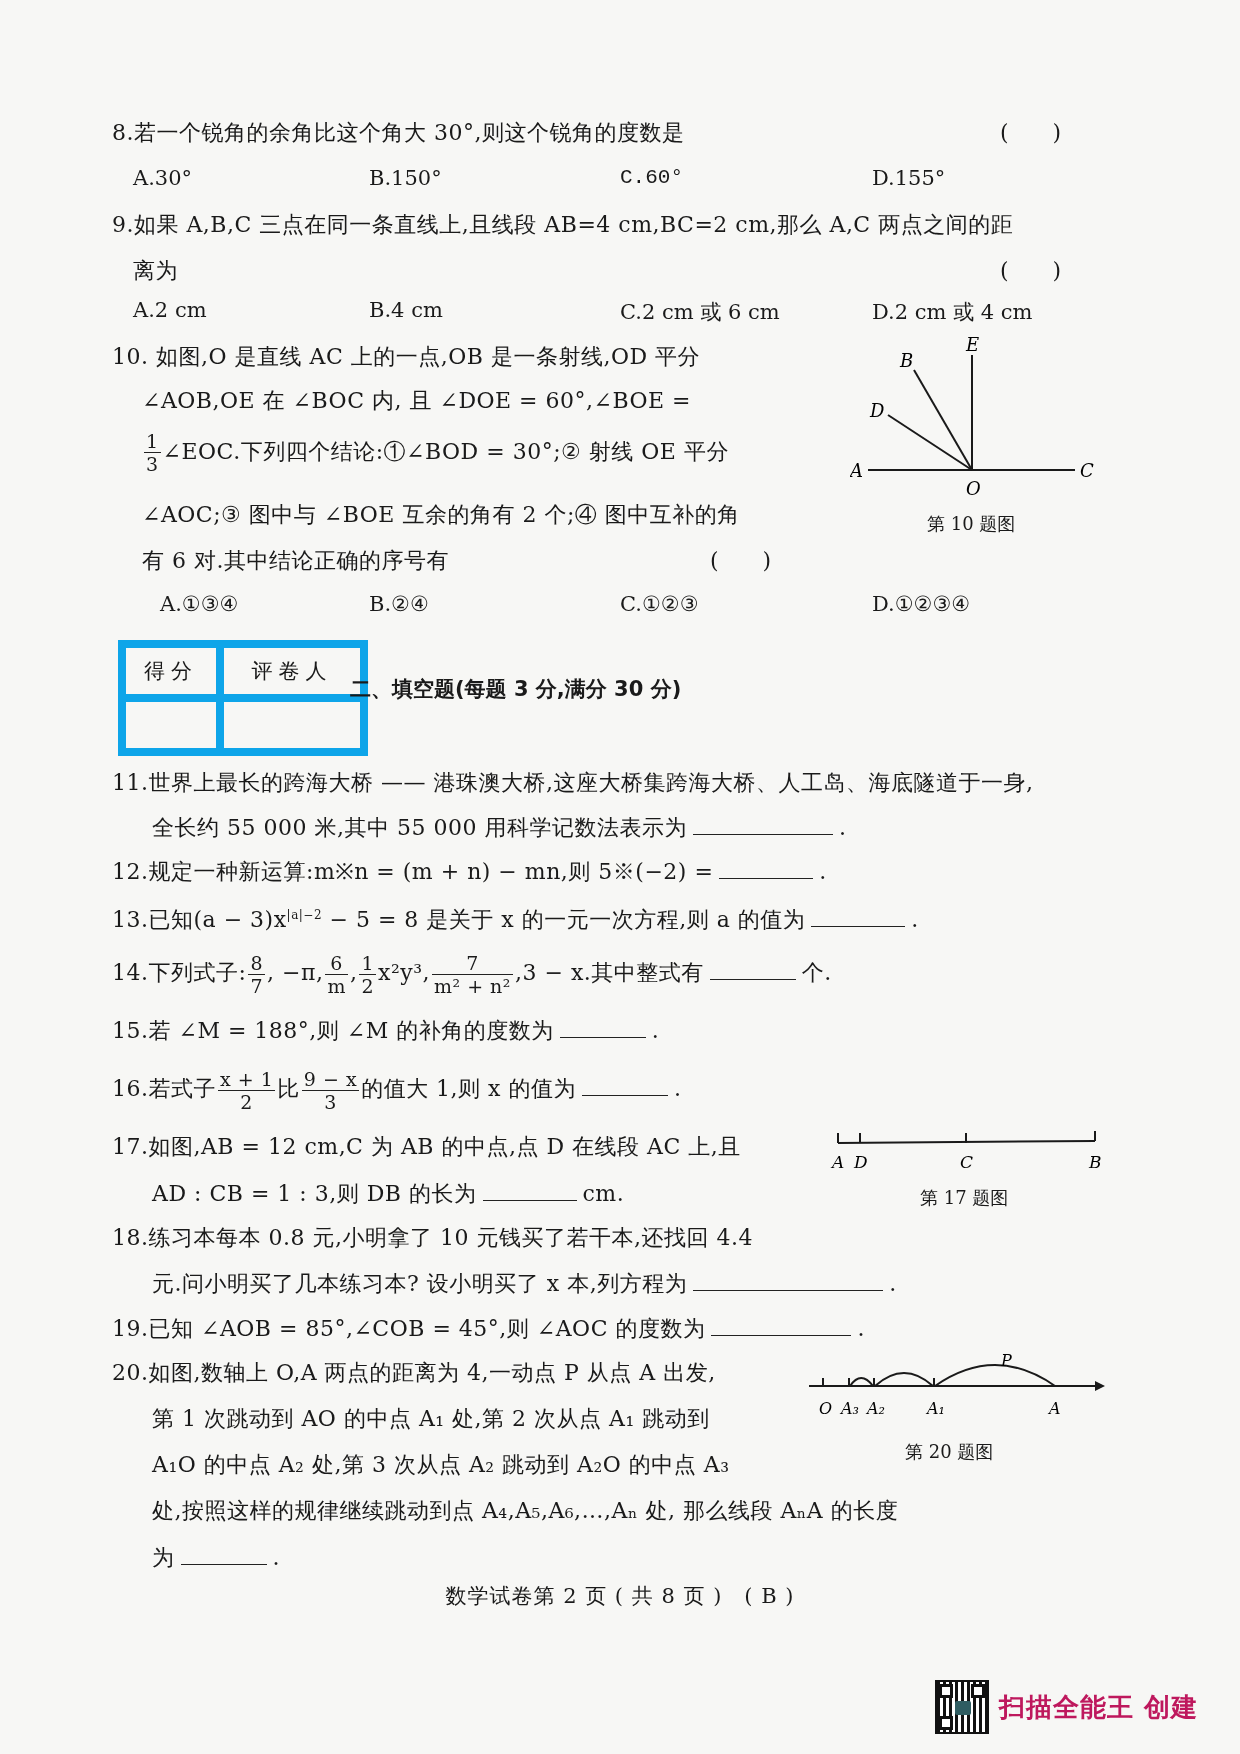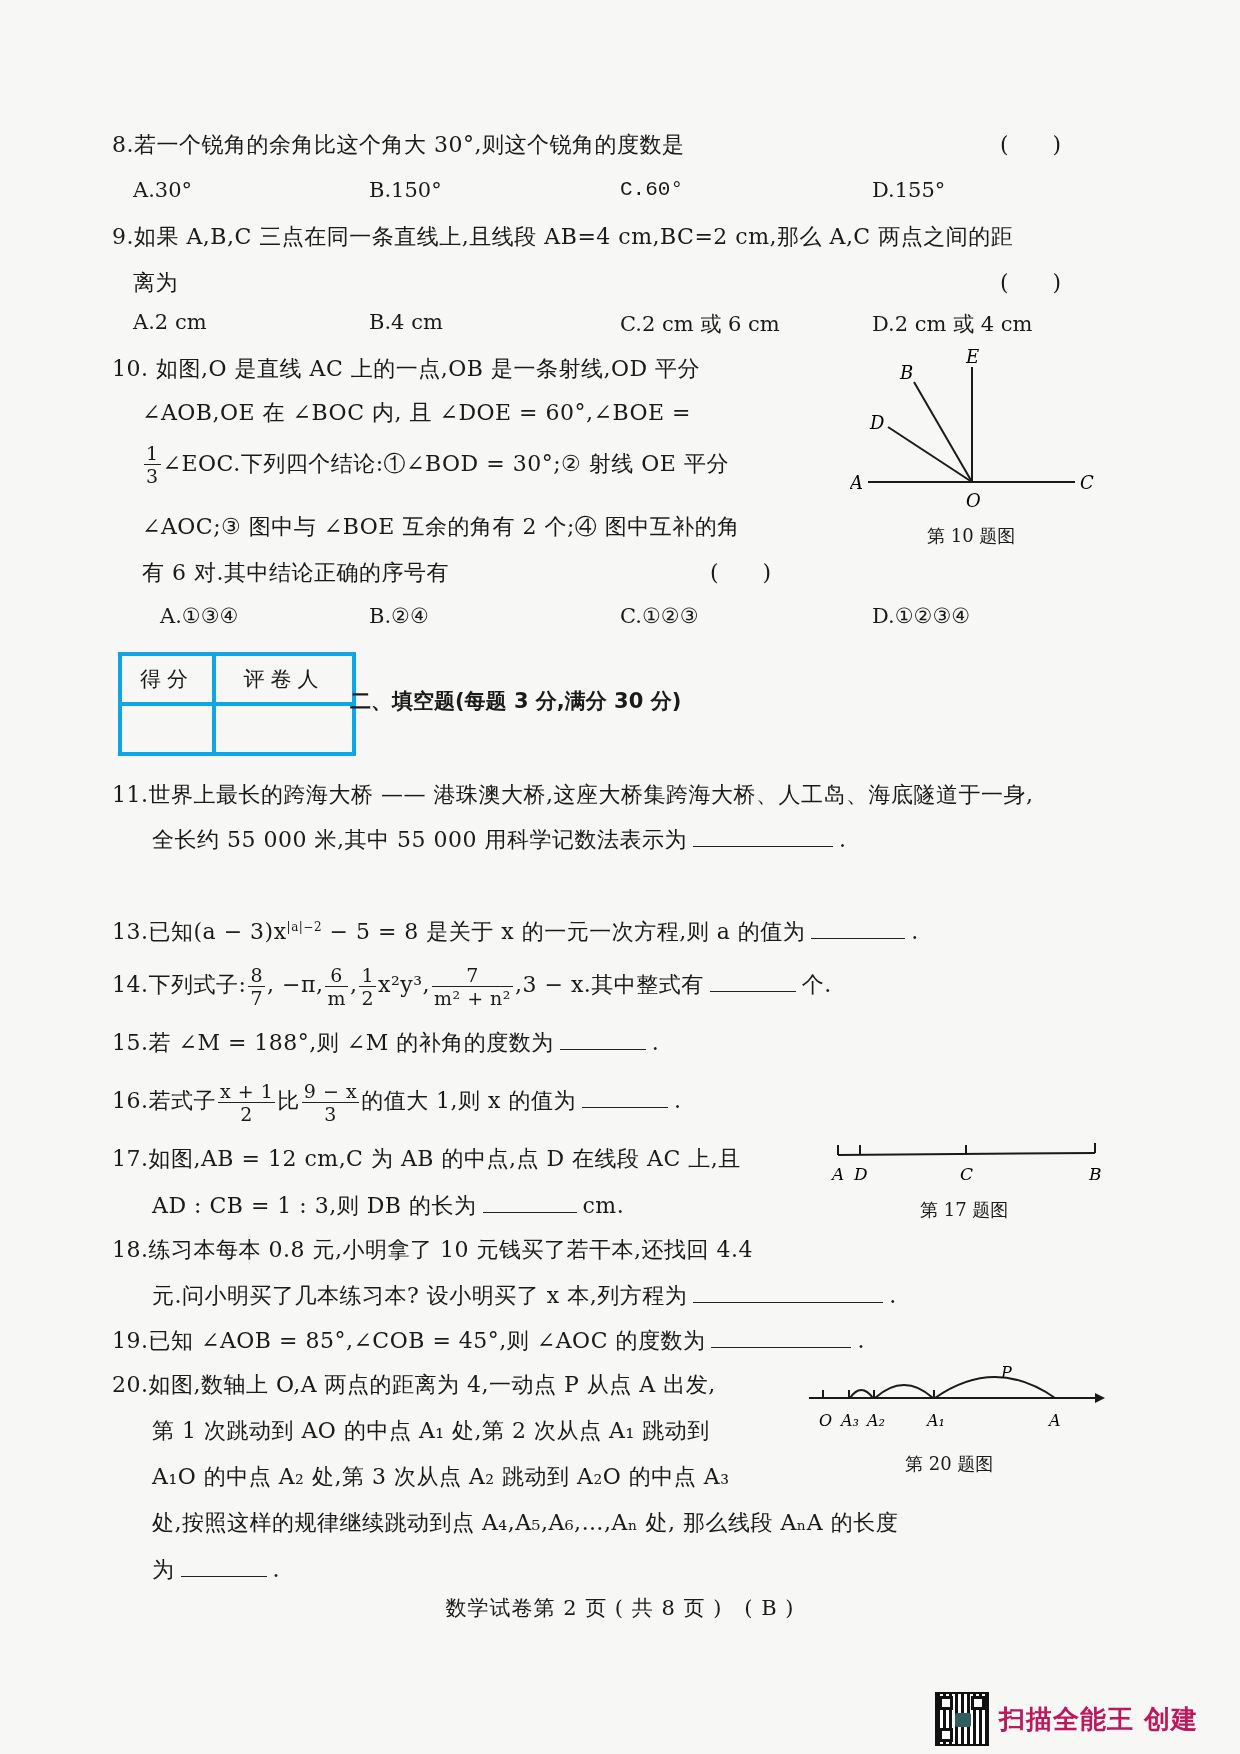--- a/index.html
+++ b/index.html
@@ -2,32 +2,32 @@
 <html><head>
 <meta charset="utf-8">
 <style>
   html, body { margin:0; padding:0; }
   body {
     width:1240px; height:1754px; position:relative; overflow:hidden;
     background:#f7f7f5;
     font-family:"DejaVu Serif", "Liberation Serif", serif;
     color:#1a1a1a;
   }
-  .page { position:absolute; left:0; top:12px; width:1240px; height:1592px; }
+  .page { position:absolute; left:0; top:0; width:1240px; height:1592px; }
   .line { position:absolute; font-size:22px; line-height:30px; white-space:nowrap; letter-spacing:0.5px; }
   .paren { position:absolute; font-size:22px; }
   .opt { position:absolute; font-size:21px; white-space:nowrap; }
   .blank { display:inline-block; border-bottom:1.5px solid #222; height:22px; vertical-align:baseline; margin:0 6px; }
   .frac { display:inline-block; vertical-align:middle; text-align:center; font-size:19px; line-height:22px; margin:0 2px; }
   .frac .num { display:block; border-bottom:1.5px solid #222; padding:0 2px; }
   .frac .den { display:block; padding:0 2px; }
   sup { font-size:12px; }
   .caption { position:absolute; font-size:18px; white-space:nowrap; }
   .score-table { position:absolute; left:118px; top:640px; border-collapse:collapse; }
-  .score-table td { border:4px solid #0ea5e9; width:88px; height:44px; text-align:center; font-size:21px; letter-spacing:6px; }
+  .score-table td { border:8px solid #0ea5e9; width:88px; height:44px; text-align:center; font-size:21px; letter-spacing:6px; }
   .score-table td.wide { width:134px; }
   .section-title { position:absolute; left:350px; top:675px; font-size:21px; font-weight:bold; font-family:"DejaVu Sans","Liberation Sans",sans-serif; }
   .footer { position:absolute; left:0; width:1240px; top:1582px; text-align:center; font-size:21px; letter-spacing:1px; }
   .watermark { position:absolute; left:935px; top:1680px; display:flex; align-items:center; }
   .qr { width:54px; height:54px; background:
       repeating-linear-gradient(90deg,#111 0 3px,#fff 3px 6px),
       #111; position:relative; border:2px solid #111; box-sizing:border-box; }
   .qr .fp { position:absolute; width:14px; height:14px; border:3px solid #111; background:#fff; box-sizing:border-box; }
   .qr .mid { position:absolute; left:18px; top:19px; width:16px; height:14px; background:#2f5d62; border-radius:2px; }
   .wm-text { font-family:"DejaVu Sans","Liberation Sans",sans-serif; font-weight:bold; font-size:26px; margin-left:10px; letter-spacing:1px; color:#be185d; }
@@ -94,20 +94,23 @@
     </tr>
   </tbody>
     </table>
   <div class="section-title">二、填空题(每题 3 分,满分 30 分)</div>
 
   <div class="line" style="left:112px;top:768px;">11.世界上最长的跨海大桥 —— 港珠澳大桥,这座大桥集跨海大桥、人工岛、海底隧道于一身,</div>
   <div class="line" style="left:152px;top:812px;">
     <span>全长约 55 000 米,其中 55 000 用科学记数法表示为</span><span class="blank" style="width:140px;"></span>.
   </div>
 
+  <div class="line" style="left:112px;top:856px;">
+    <span>12.规定一种新运算:m※n = (m + n) − mn,则 5※(−2) =</span><span class="blank" style="width:94px;"></span>.
+  </div>
 
   <div class="line" style="left:112px;top:900px;">
     <span>13.已知(a − 3)x</span><sup>|a|−2</sup><span> − 5 = 8 是关于 x 的一元一次方程,则 a 的值为</span><span class="blank" style="width:94px;"></span>.
   </div>
 
   <div class="line" style="left:112px;top:948px;line-height:50px;">
     <span>14.下列式子:</span><span class="frac"><span class="num">8</span><span class="den">7</span></span><span>, −π,</span><span class="frac"><span class="num">6</span><span class="den">m</span></span><span>,</span><span class="frac"><span class="num">1</span><span class="den">2</span></span><span>x²y³,</span><span class="frac"><span class="num">7</span><span class="den">m² + n²</span></span><span>,3 − x.其中整式有</span><span class="blank" style="width:86px;"></span><span>个.</span>
   </div>
 
   <div class="line" style="left:112px;top:1015px;">

